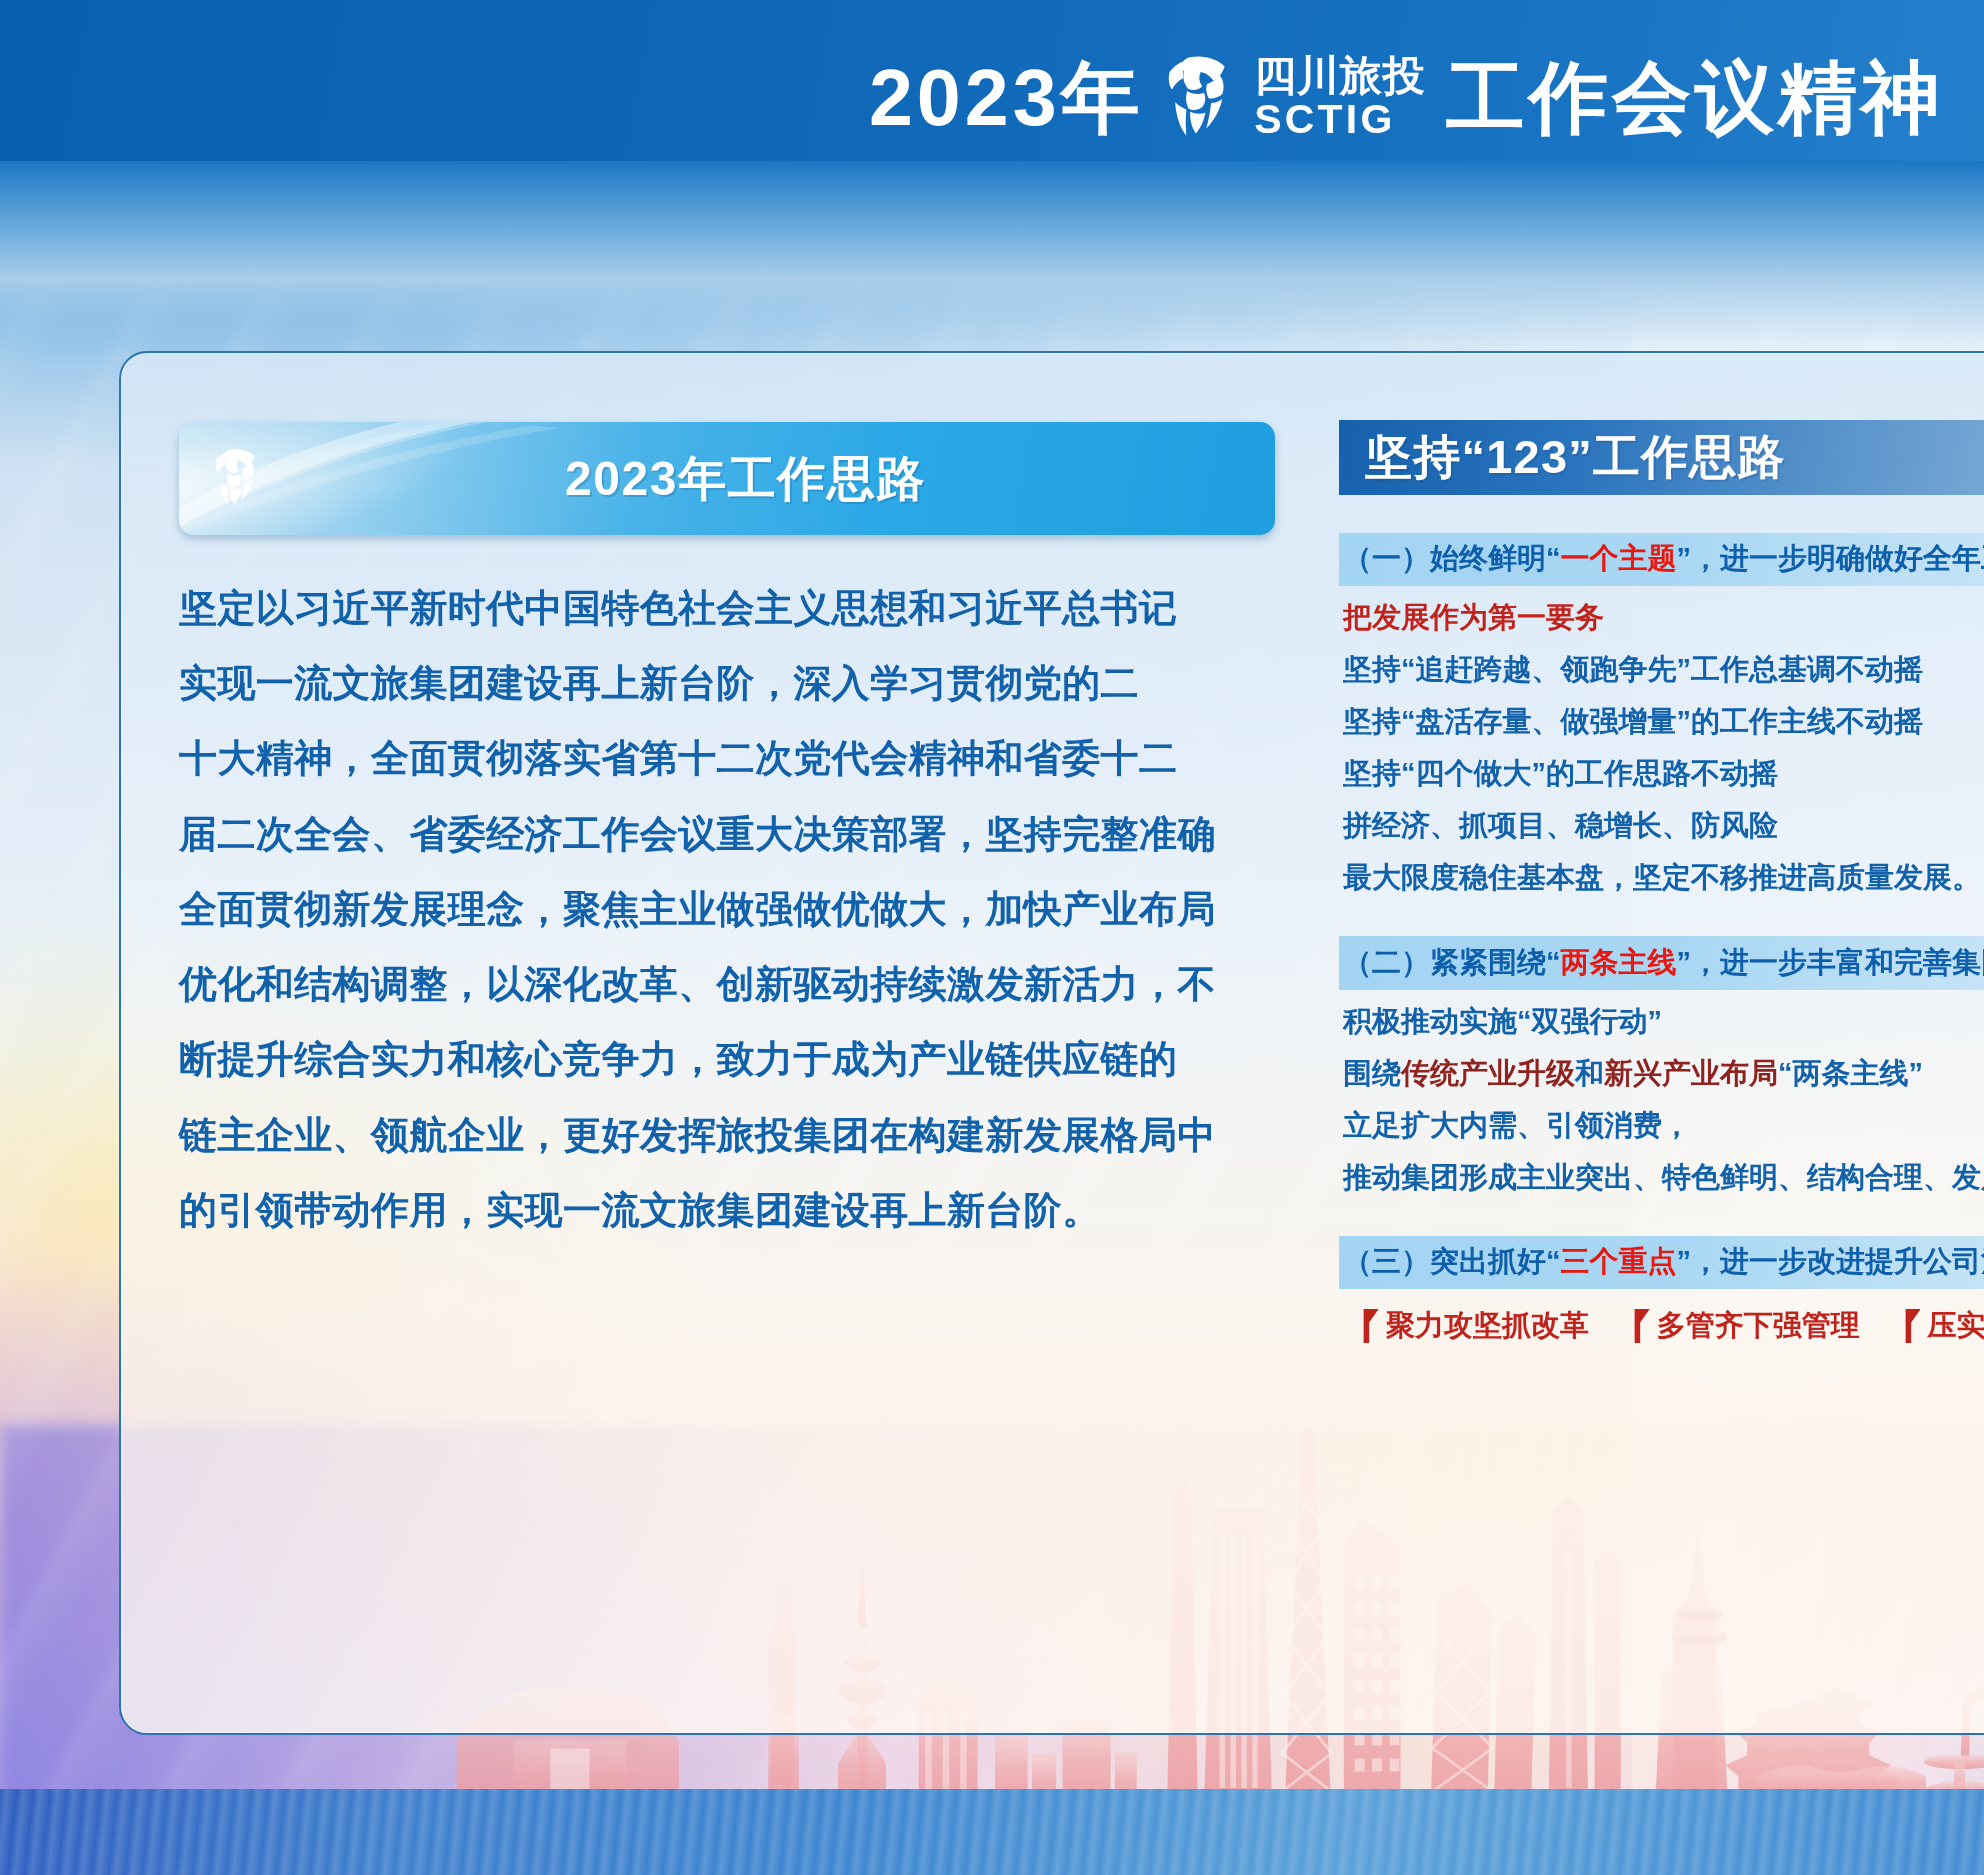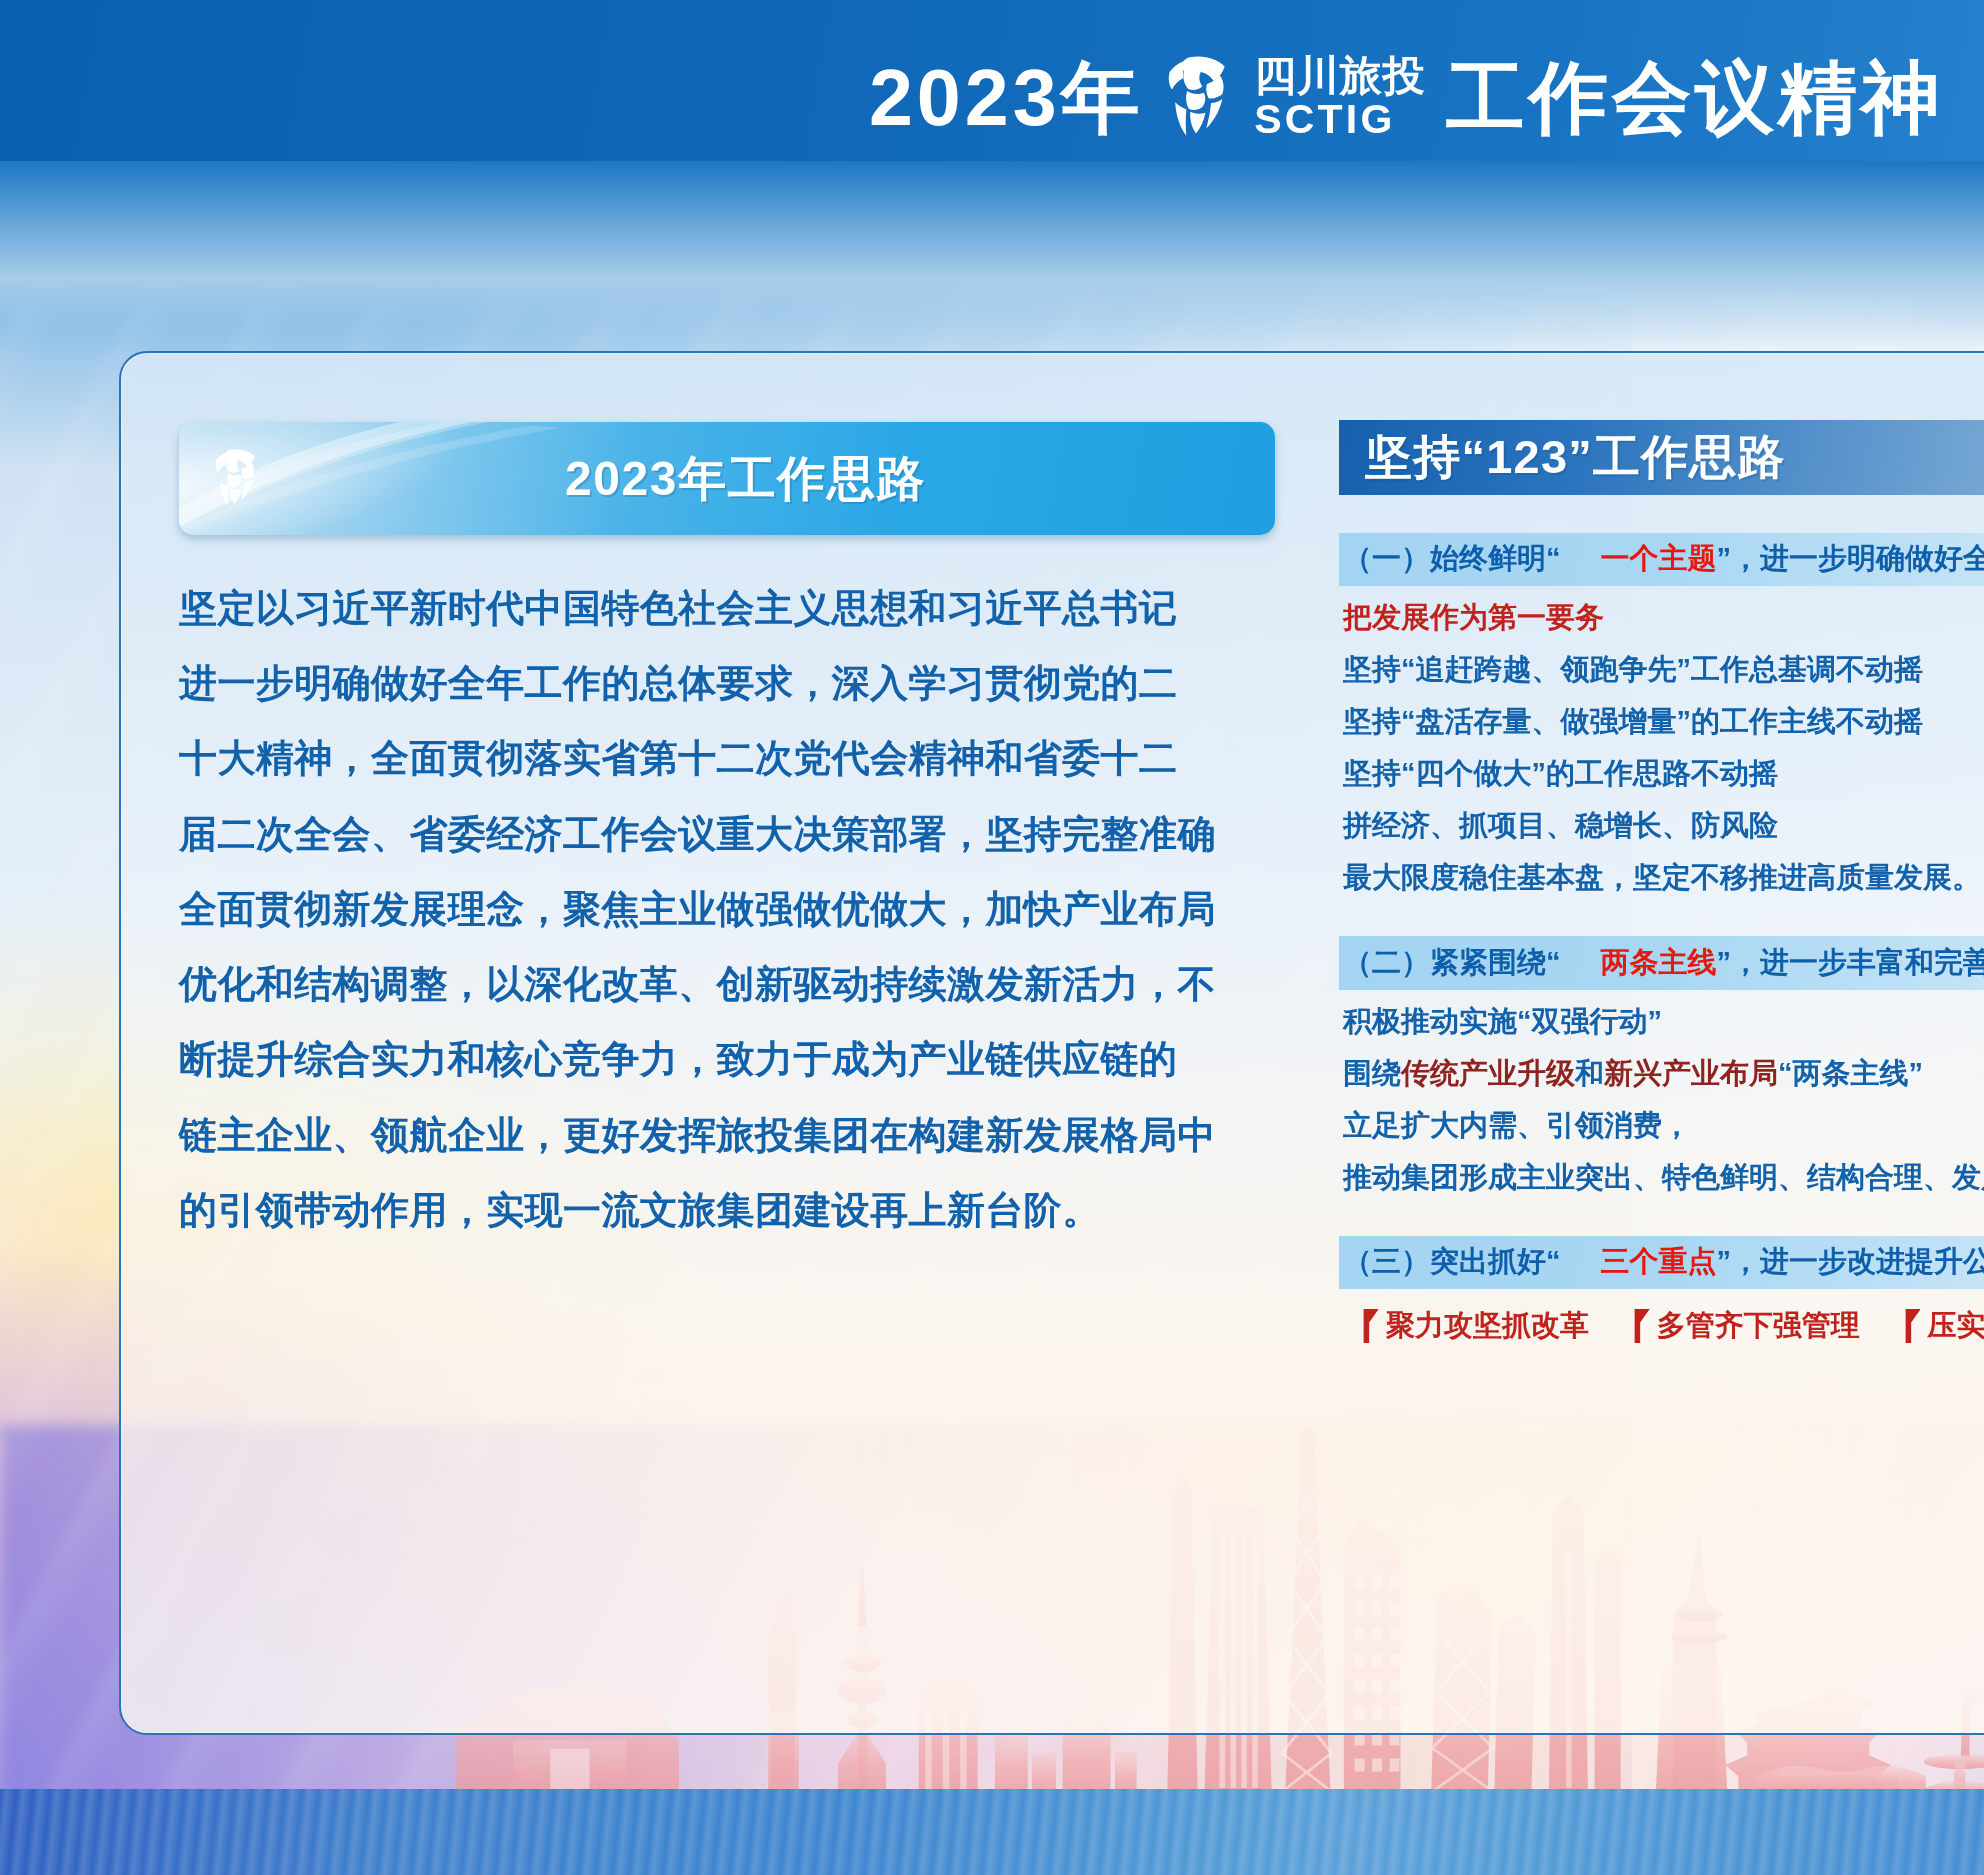--- a/index.html
+++ b/index.html
@@ -161,21 +161,21 @@
   }
 
   
   .sec{margin-top:38px;}
   .sec:first-of-type{margin-top:44px;}
   .sec-head{
     background:linear-gradient(100deg,#a3d4f2 0%,#a9d7f3 26%,#c2e2f6 48%,#e2f0fa 70%,rgba(240,248,253,.35) 88%,rgba(255,255,255,0) 100%);
     padding:6.4px 0 7.1px 4px;
     font-size:29px;font-weight:700;color:#0e5fab;white-space:nowrap;letter-spacing:0px;
   }
-  .sec-head .hl{color:#e8170f;margin-left:40px;}
+  .sec-head .hl{color:#e8170f;}
   .sec-line{
     font-size:29px;font-weight:700;color:#1261ab;white-space:nowrap;
     margin-top:12px;letter-spacing:0px;padding-left:4px;
   }
   .sec-line.red{color:#c0231c;}
   .sec-line .dk{color:#8e2320;}
   .focus-row{
     display:flex;align-items:center;gap:44px;margin-top:16.7px;padding-left:23px;
   }
   .focus-item{display:flex;align-items:flex-start;gap:7.1px;justify-content:center;}
@@ -360,21 +360,21 @@
               <path d="M20 84 C26 90 33 94 40 97 C39 113 39 129 40 144 C29 130 22 108 20 84 Z"></path>
               <path d="M83 85 C90 85 97 82 103 78 C99 98 89 117 74 131 C78 114 82 99 83 85 Z"></path>
             </g>
           </svg>
         </span>
         <span class="pill-title">2023年工作思路</span>
       </div>
 
       <div class="left-body">
         <div>坚定以习近平新时代中国特色社会主义思想和习近平总书记</div>
-        <div>进一步明确做好全年工作的总体要求，深入学习贯彻党的二</div>
+        <div>实现一流文旅集团建设再上新台阶，深入学习贯彻党的二</div>
         <div>十大精神，全面贯彻落实省第十二次党代会精神和省委十二</div>
         <div>届二次全会、省委经济工作会议重大决策部署，坚持完整准确</div>
         <div>全面贯彻新发展理念，聚焦主业做强做优做大，加快产业布局</div>
         <div>优化和结构调整，以深化改革、创新驱动持续激发新活力，不</div>
         <div>断提升综合实力和核心竞争力，致力于成为产业链供应链的</div>
         <div>链主企业、领航企业，更好发挥旅投集团在构建新发展格局中</div>
         <div>的引领带动作用，实现一流文旅集团建设再上新台阶。</div>
       </div>
     </div>
 

